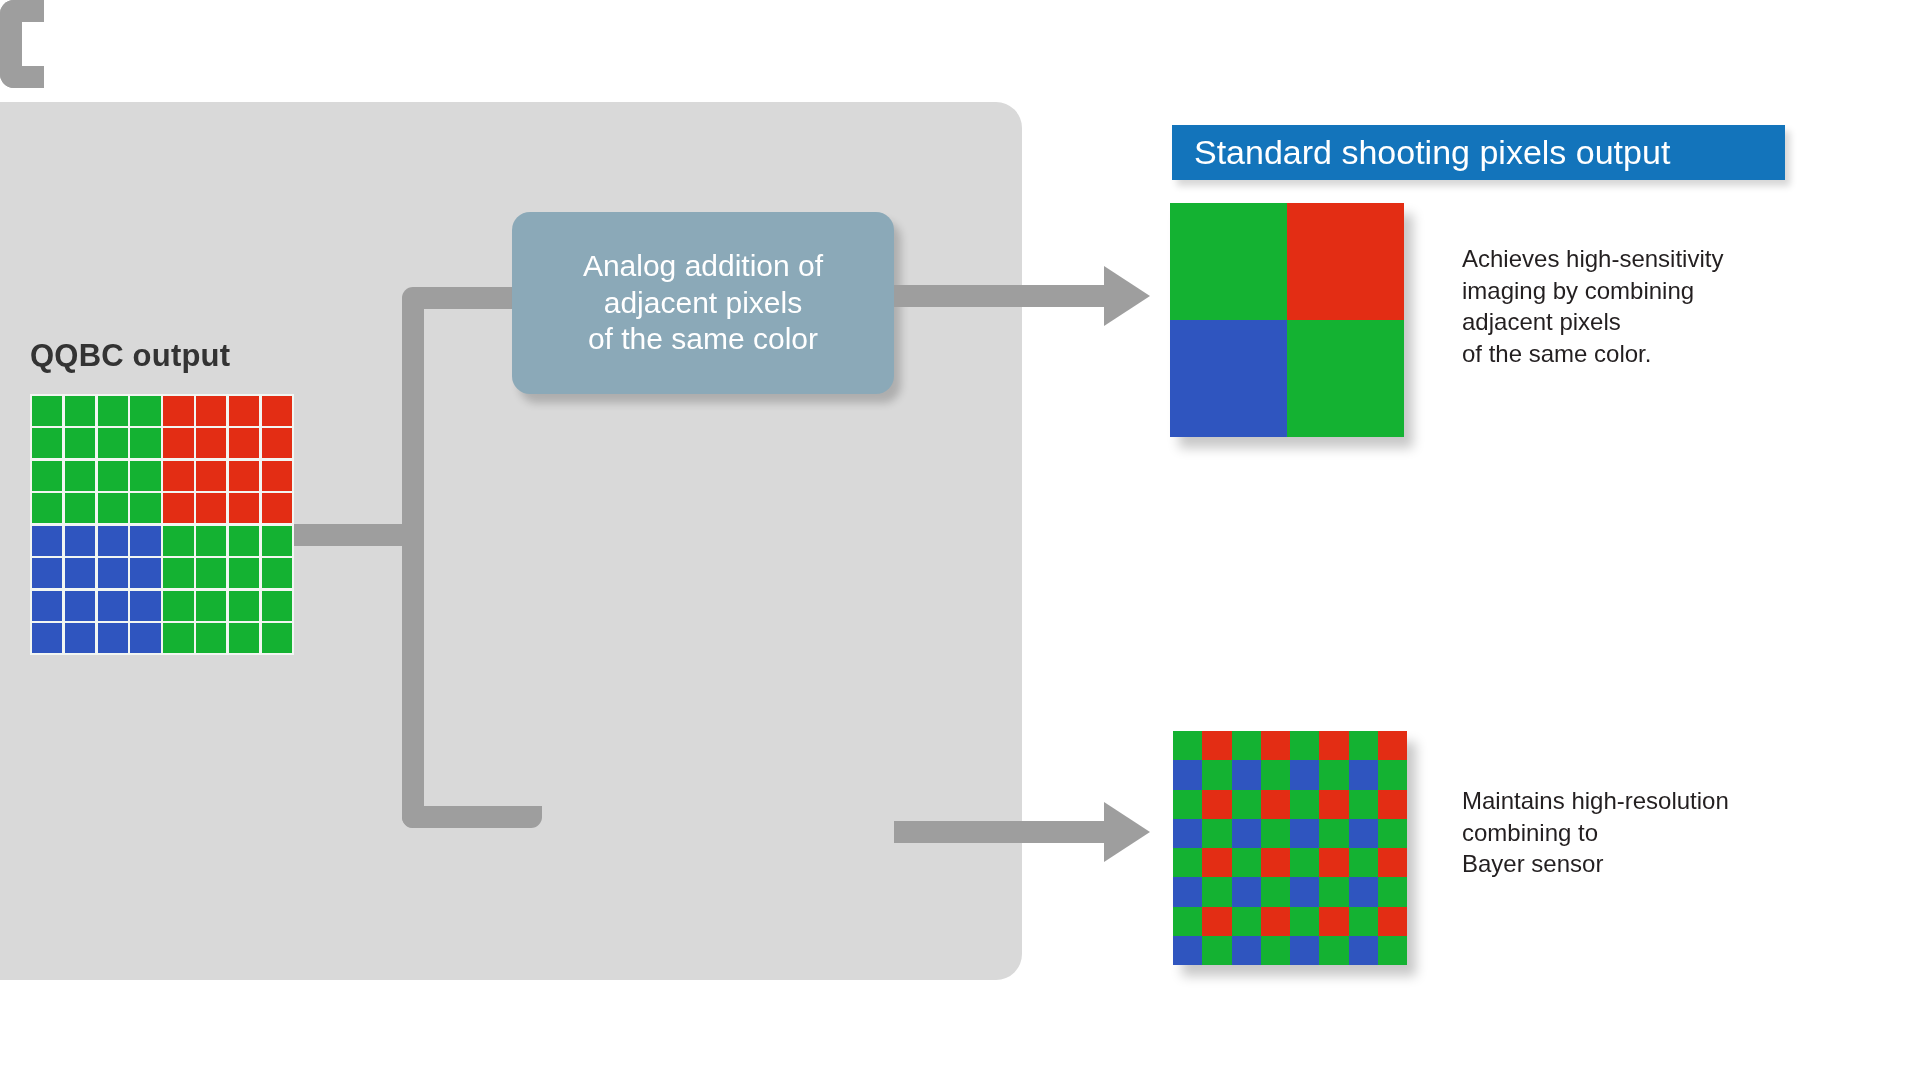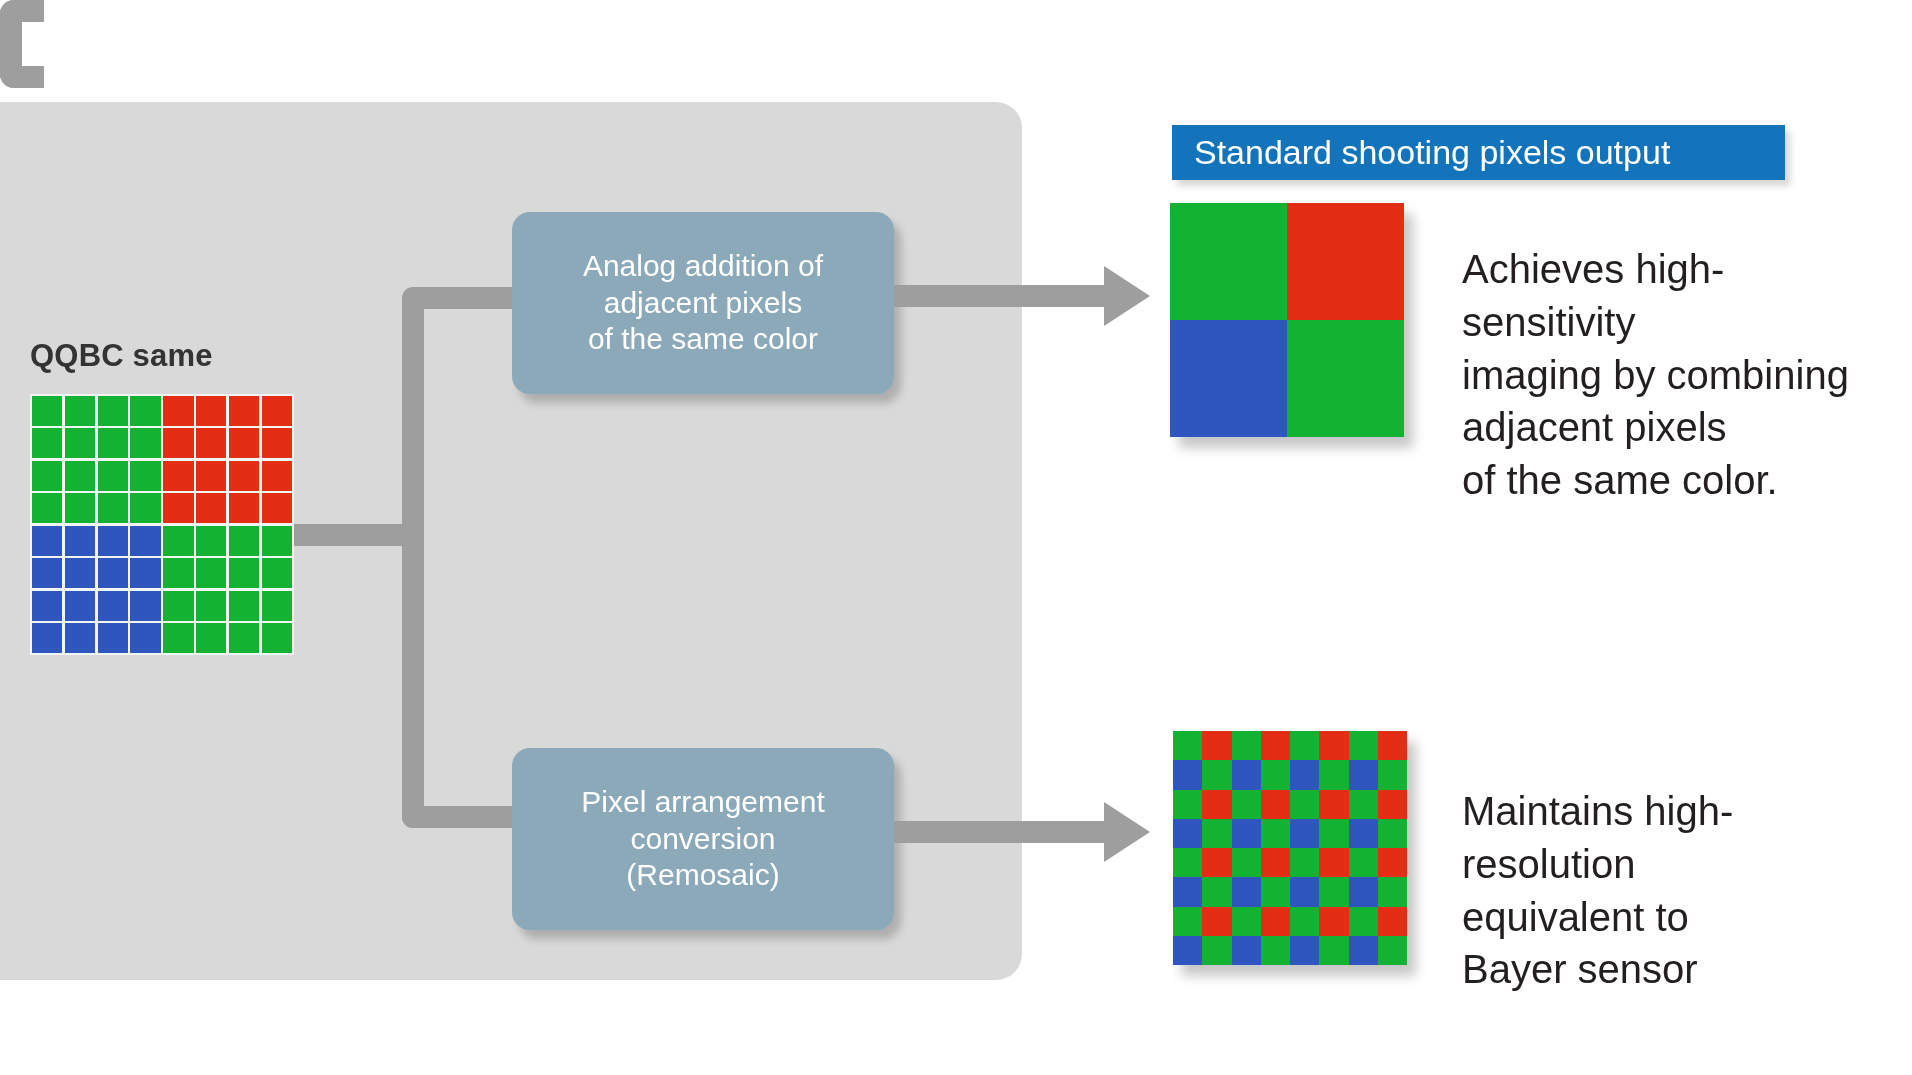--- a/index.html
+++ b/index.html
@@ -155,36 +155,36 @@
     grid-template-columns:repeat(8,1fr);
     grid-template-rows:repeat(8,1fr);
     box-shadow:9px 11px 11px rgba(0,0,0,.22);
     background:#e9f5ea;
   }
   .bayer-out div{width:100%;height:100%;}
 
   
   .desc{
     position:absolute;
-    font-size:40px;
+    font-size:24px;
     line-height:1.32;
     color:#231f20;
     white-space:pre-line;
   }
   #desc-standard{ left:1462px; top:243px; width:430px; }
   #desc-zoom{ left:1462px; top:785px; width:430px; }
 </style>
 </head>
 <body>
 
 <div id="stage">
 
   <div class="panel"></div>
 
-  <div class="qqbc-label">QQBC same</div>
+  <div class="qqbc-label">QQBC output</div>
   <div class="qqbc-array" id="qqbc-array">
       <div class="cell" style="background: rgb(20, 178, 50);"></div>
       <div class="cell" style="background: rgb(20, 178, 50);"></div>
       <div class="cell" style="background: rgb(20, 178, 50);"></div>
       <div class="cell" style="background: rgb(20, 178, 50);"></div>
       <div class="cell" style="background: rgb(227, 45, 20);"></div>
       <div class="cell" style="background: rgb(227, 45, 20);"></div>
       <div class="cell" style="background: rgb(227, 45, 20);"></div>
       <div class="cell" style="background: rgb(227, 45, 20);"></div>
       <div class="cell" style="background: rgb(20, 178, 50);"></div>
@@ -249,25 +249,20 @@
   <div class="conn conn-riser"></div>
   <div class="conn conn-top"></div>
   <div class="conn conn-bottom"></div>
   <div class="conn-elbow-tl"></div>
   <div class="conn-elbow-bl"></div>
 
   <div class="proc-box" id="box-analog">
     <span class="txt">Analog addition of
 adjacent pixels
 of the same color</span>
-  </div>
-  <div class="proc-box" id="box-remosaic">
-    <span class="txt">Pixel arrangement
-conversion
-(Remosaic)</span>
   </div>
 
   <div class="arrow" id="arrow-top">
     <div class="shaft"></div>
     <div class="head"></div>
   </div>
   <div class="arrow" id="arrow-bottom">
     <div class="shaft"></div>
     <div class="head"></div>
   </div>
@@ -346,16 +341,16 @@
       <div class="cell" style="background: rgb(47, 85, 191);"></div>
       <div class="cell" style="background: rgb(20, 178, 50);"></div>
       <div class="cell" style="background: rgb(47, 85, 191);"></div>
       <div class="cell" style="background: rgb(20, 178, 50);"></div>
       <div class="cell" style="background: rgb(47, 85, 191);"></div>
       <div class="cell" style="background: rgb(20, 178, 50);"></div>
       <div class="cell" style="background: rgb(47, 85, 191);"></div>
       <div class="cell" style="background: rgb(20, 178, 50);"></div>
     </div>
   <div class="desc" id="desc-zoom">Maintains high-resolution
-equivalent to
+combining to
 Bayer sensor</div>
 
 </div>
 
 </body></html>

